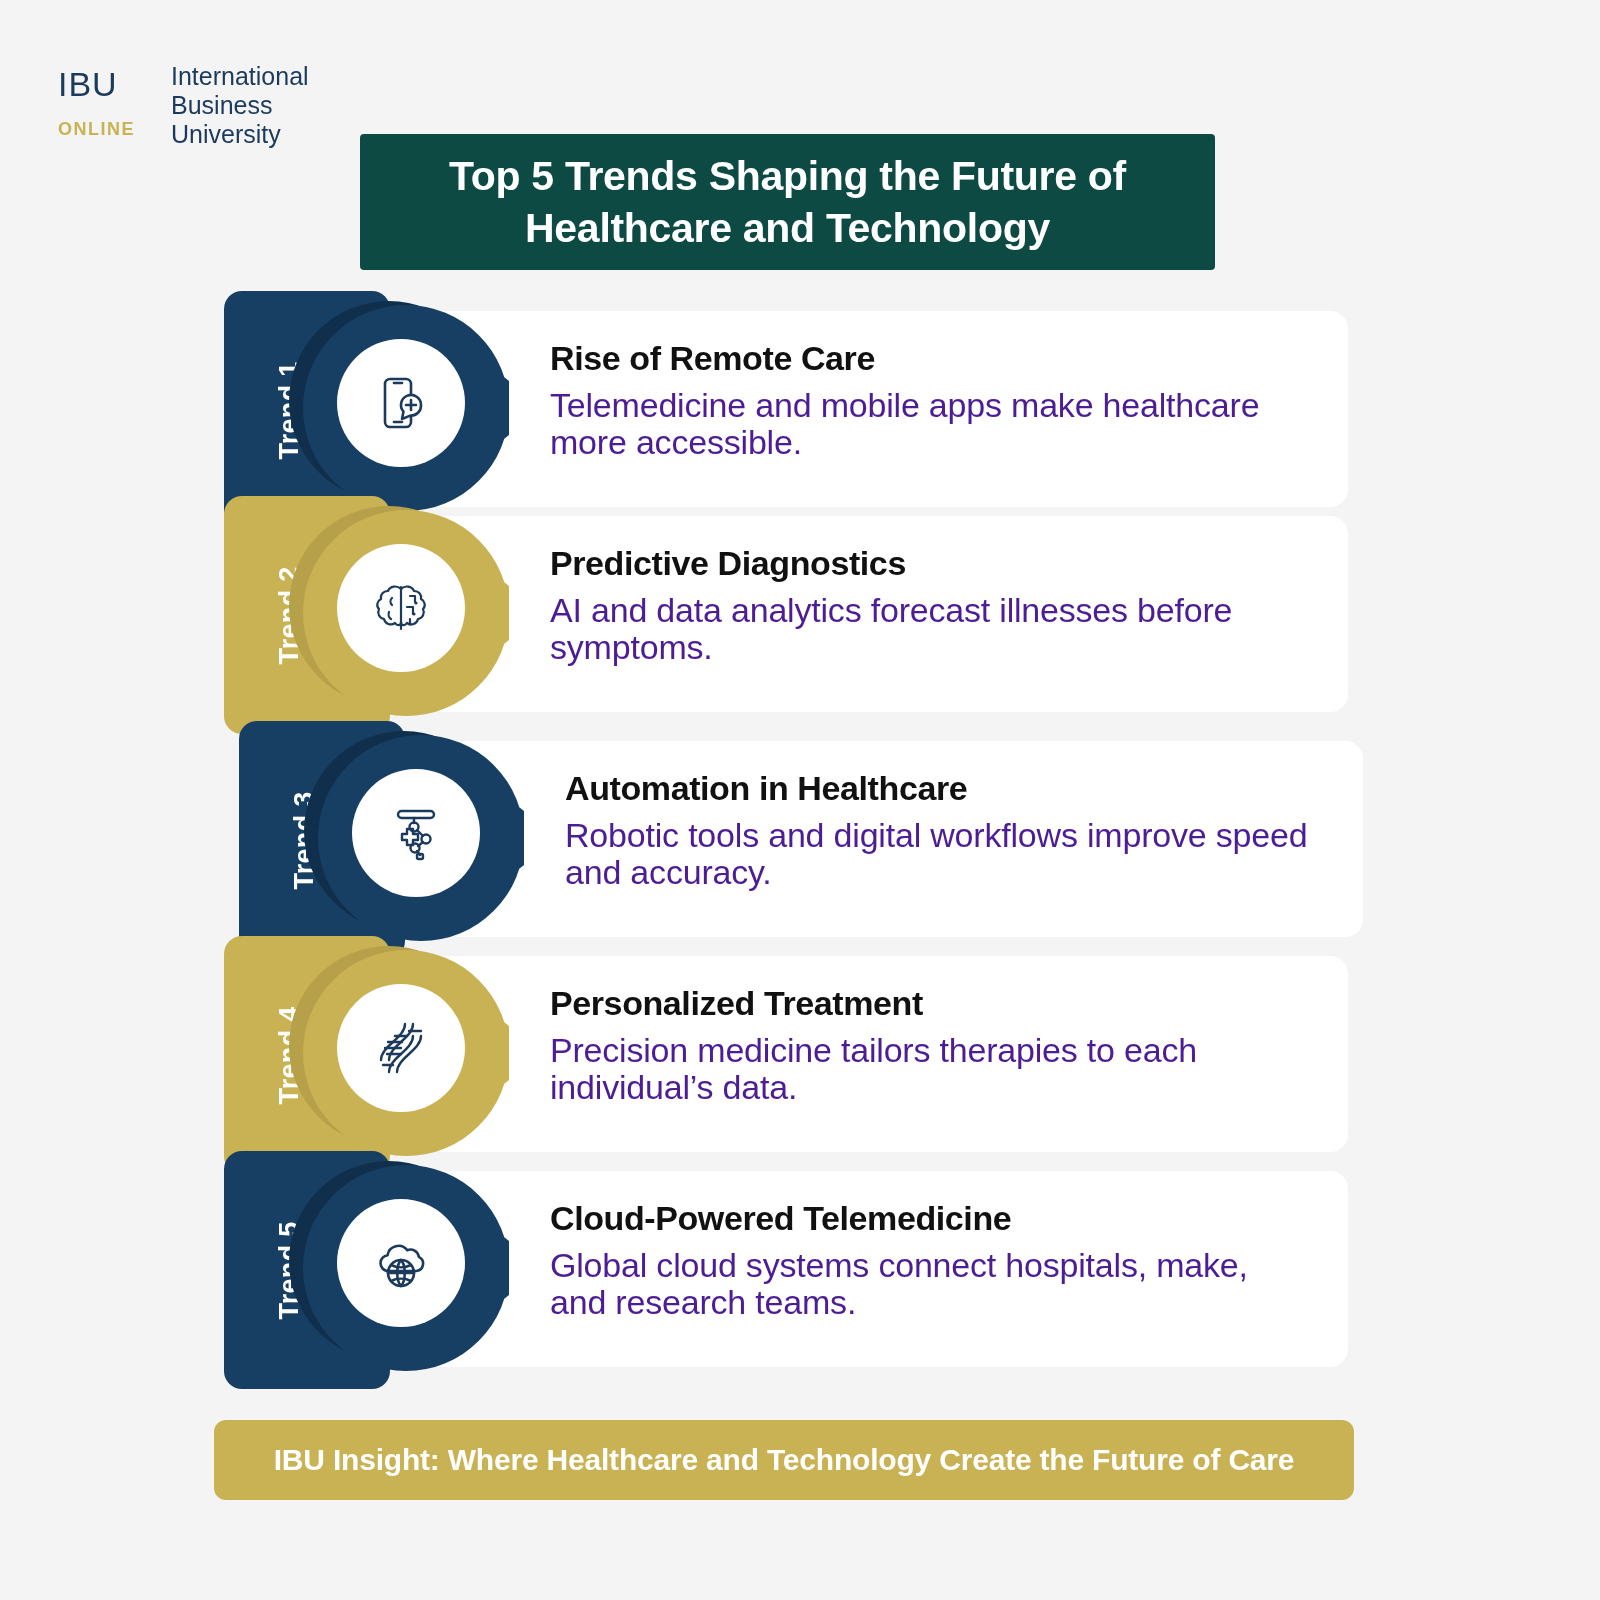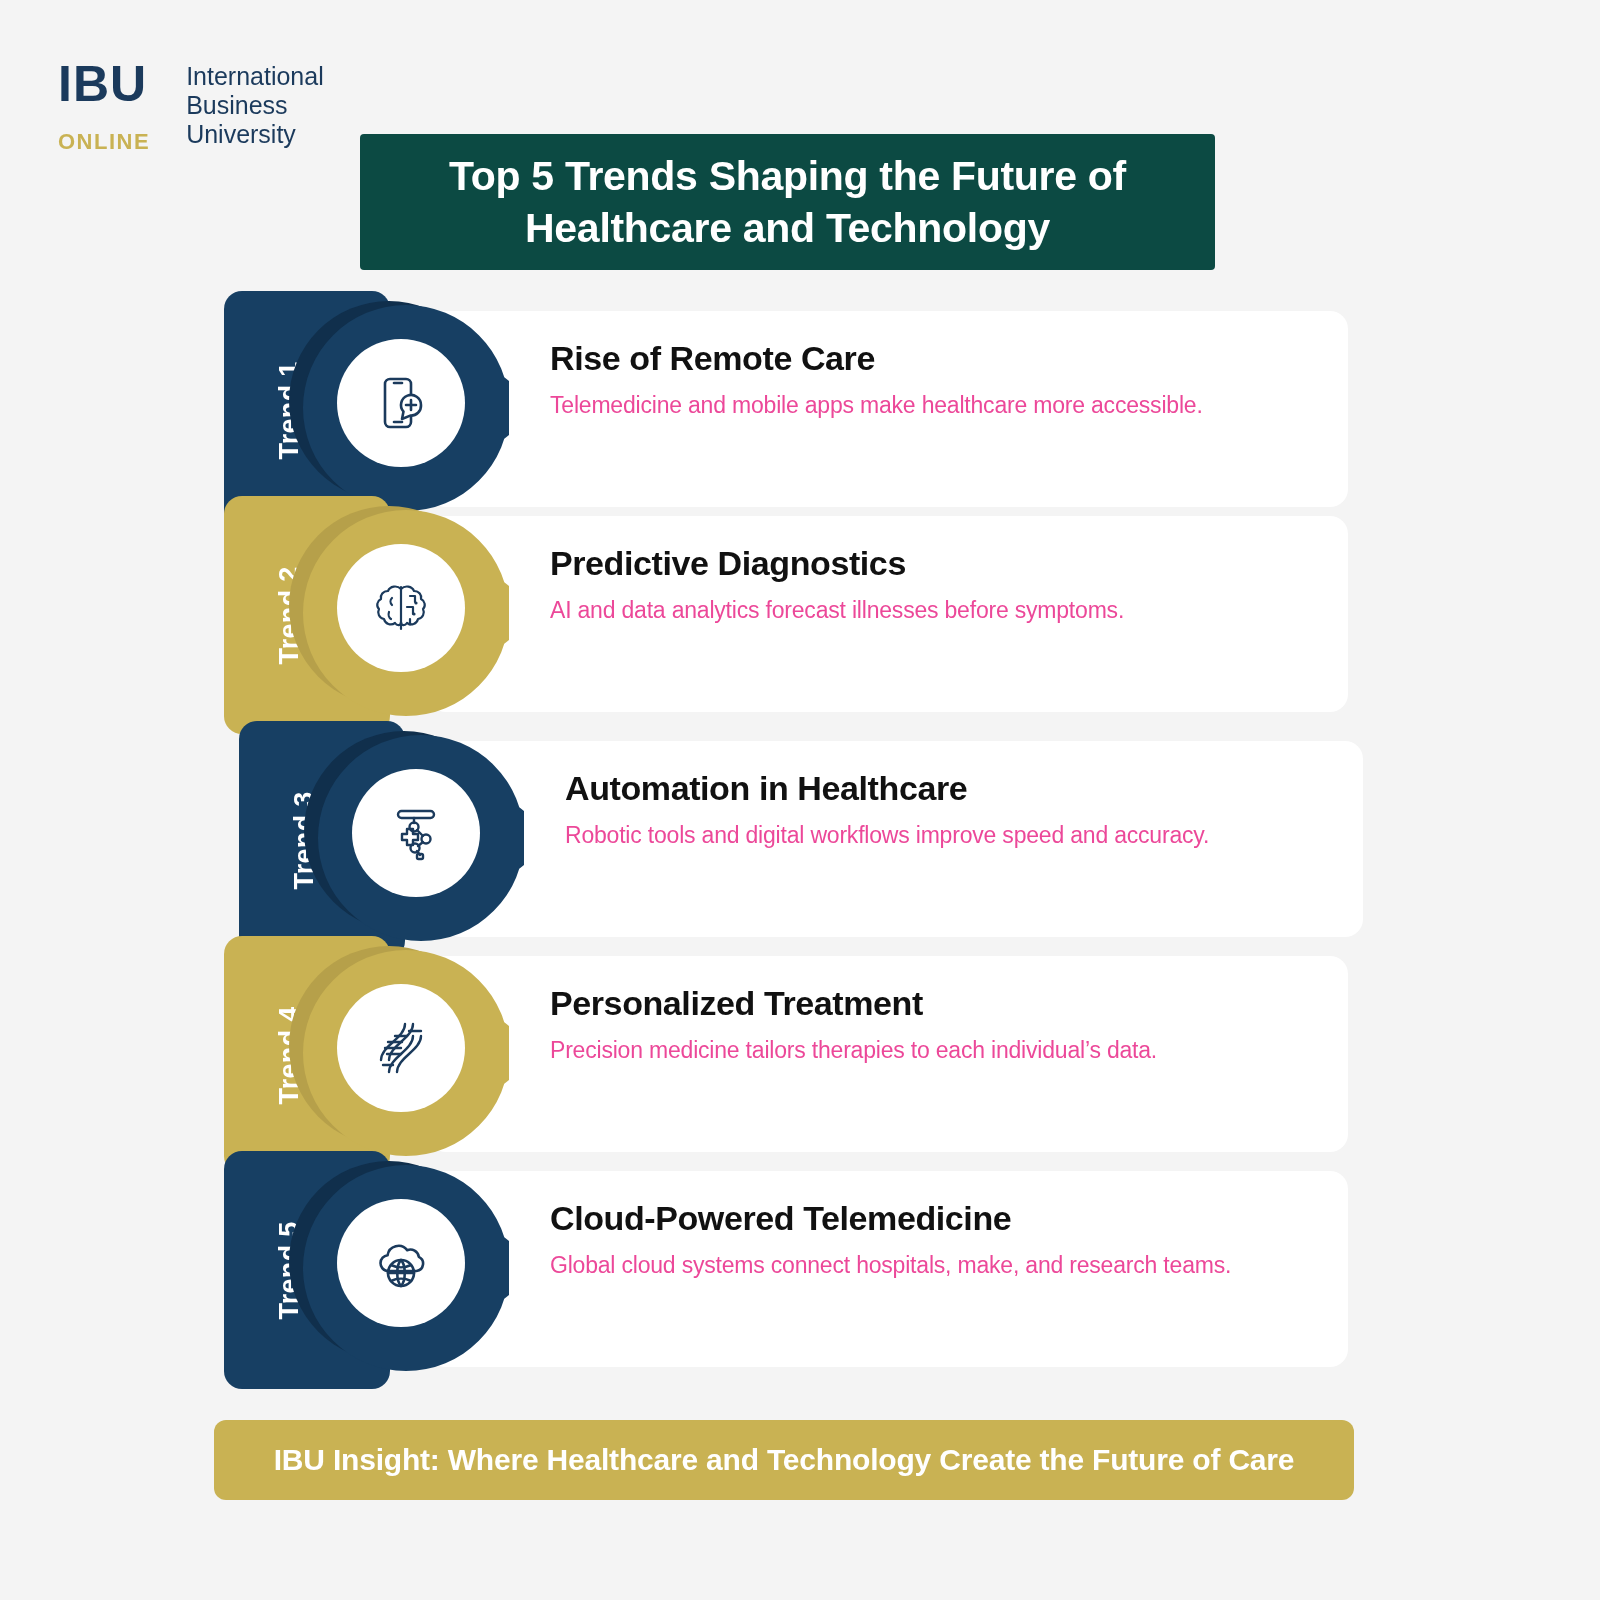--- a/index.html
+++ b/index.html
@@ -23,33 +23,33 @@
   .logo {
     position: absolute;
     left: 58px;
     top: 58px;
     display: flex;
     align-items: flex-start;
     gap: 36px;
   }
   .logo-left { display: flex; flex-direction: column; align-items: flex-start; }
   .logo-ibu {
-    font-size: 50px;
+    font-size: 34px;
     line-height: 52px;
     letter-spacing: 1px;
-    font-weight: 700;
+    font-weight: 400;
     color: #1b3a5c;
   }
   .logo-online {
-    font-size: 22px;
+    font-size: 18px;
     line-height: 26px;
     letter-spacing: 1.5px;
     font-weight: 700;
     color: #c9b253;
-    margin-top: 19px;
+    margin-top: 6px;
   }
   .logo-right {
     font-size: 25px;
     line-height: 29px;
     color: #1b3a5c;
     font-weight: 400;
     padding-top: 4px;
   }
 
   
@@ -138,23 +138,23 @@
   }
   .card-title {
     font-size: 34px;
     line-height: 42px;
     font-weight: 700;
     color: #111111;
     letter-spacing: -0.4px;
   }
   .card-desc {
     margin-top: 8px;
-    font-size: 23px;
+    font-size: 34px;
     line-height: 37px;
-    color: #ec4899;
+    color: #4c1d95;
     font-weight: 400;
     letter-spacing: -0.2px;
   }
 
   
   .badge {
     position: absolute;
     left: 289px;
     top: 10px;
     width: 260px;

